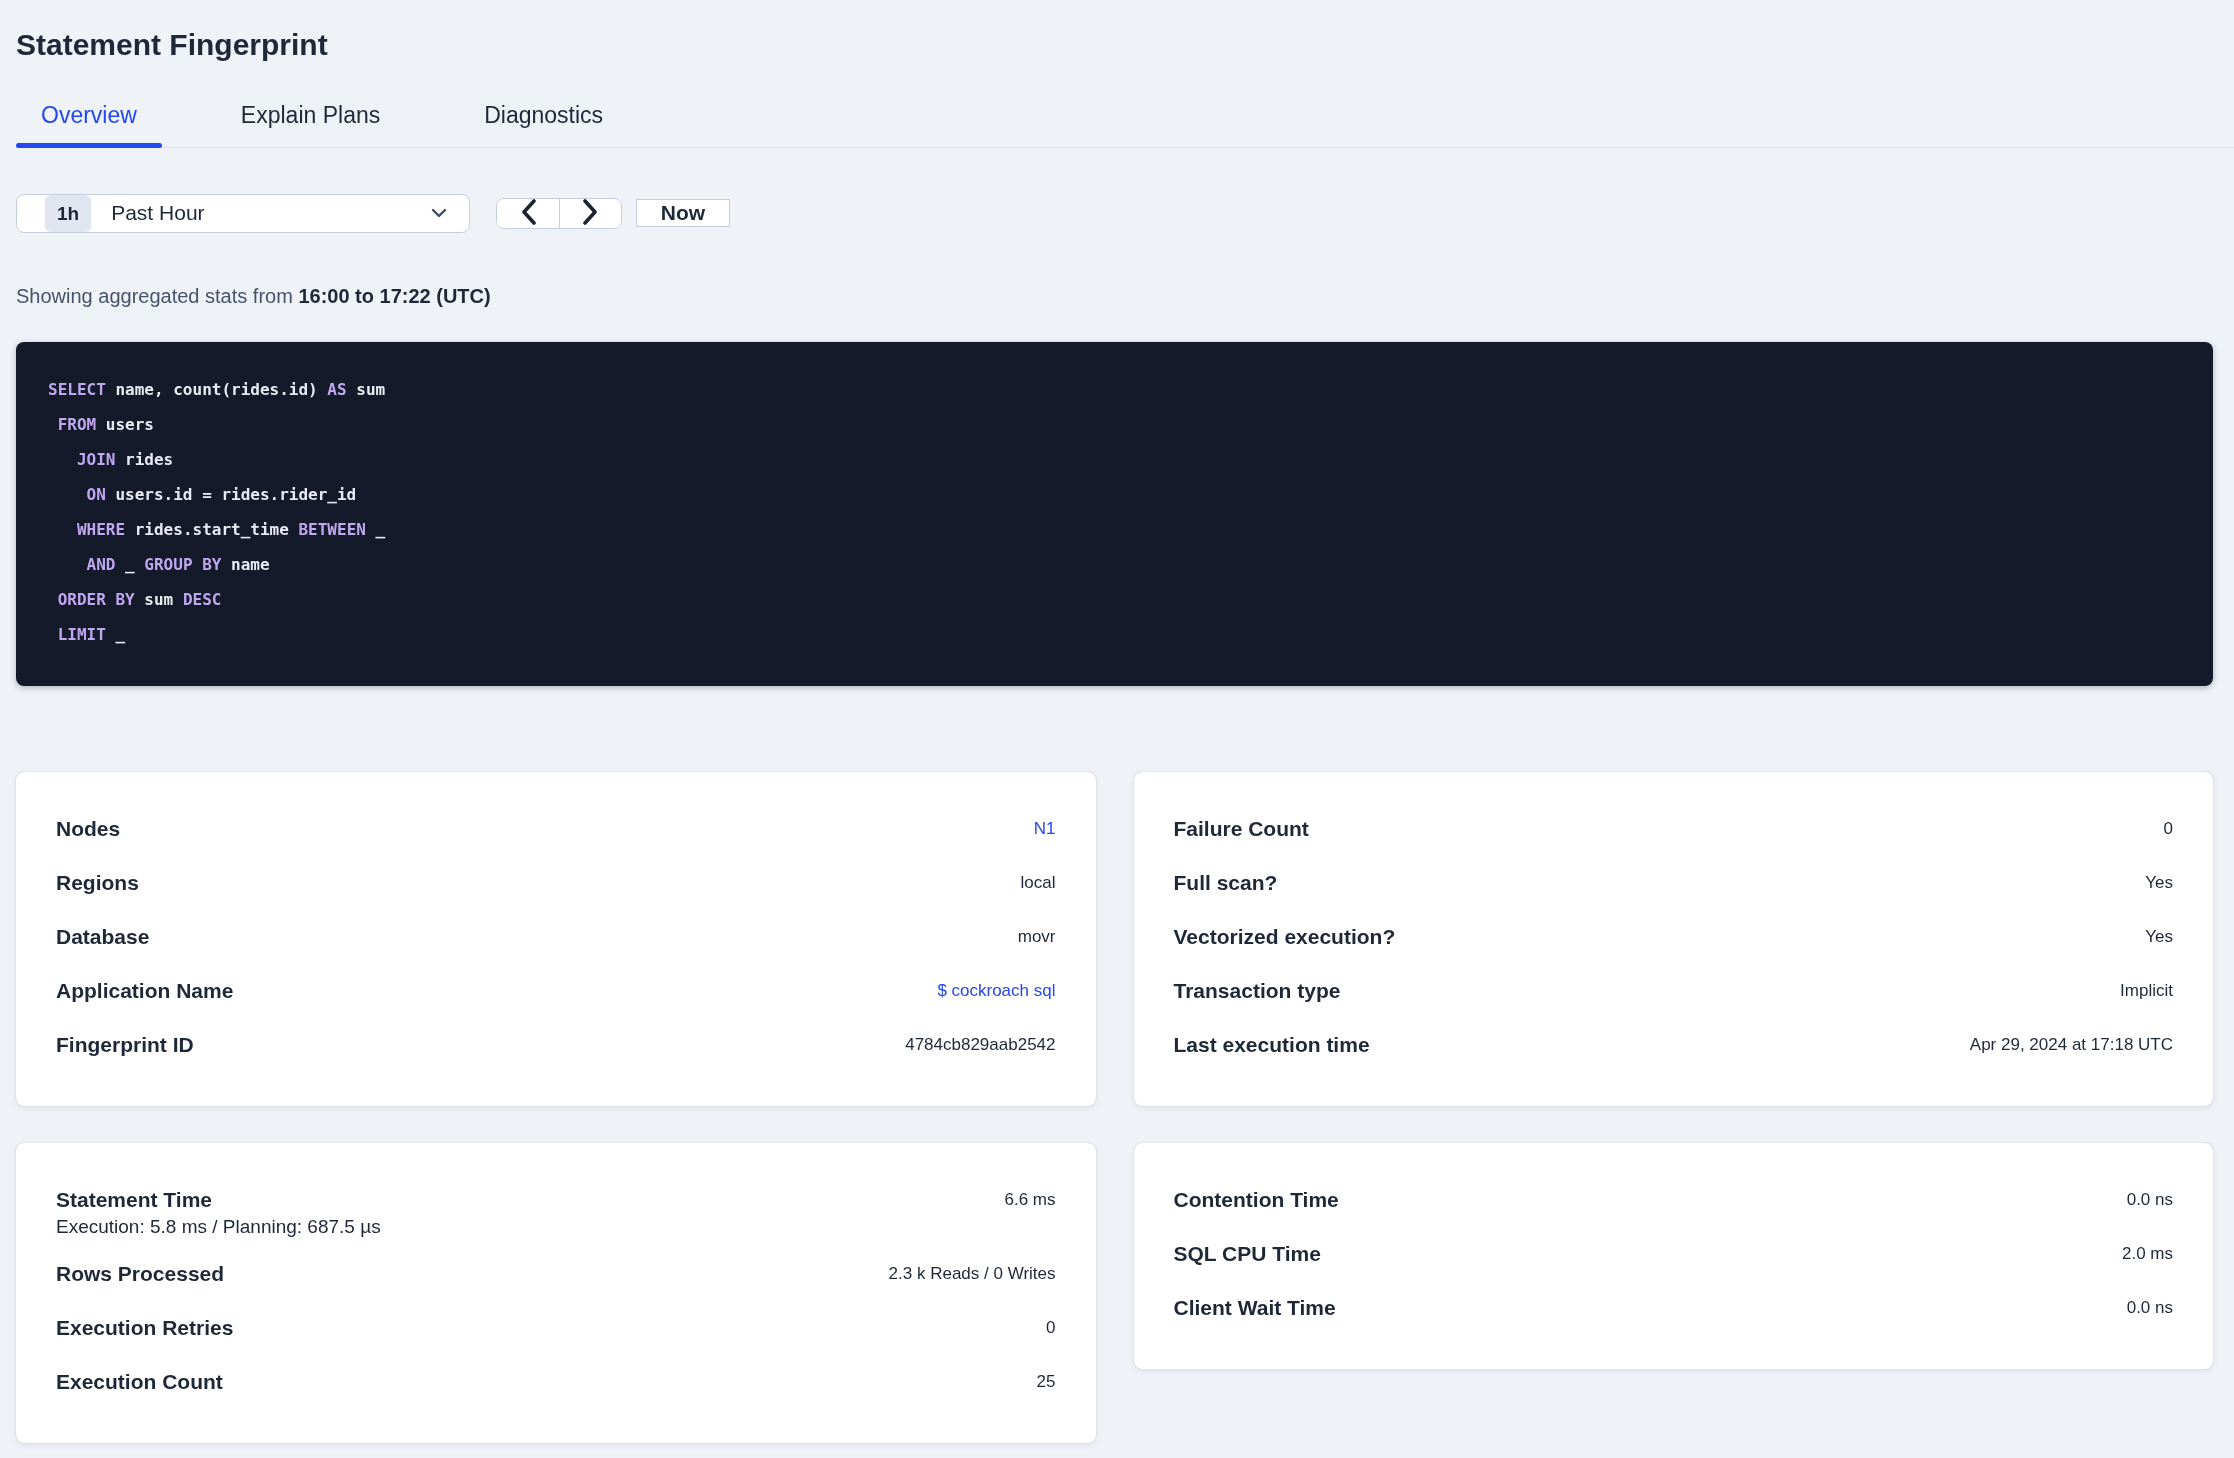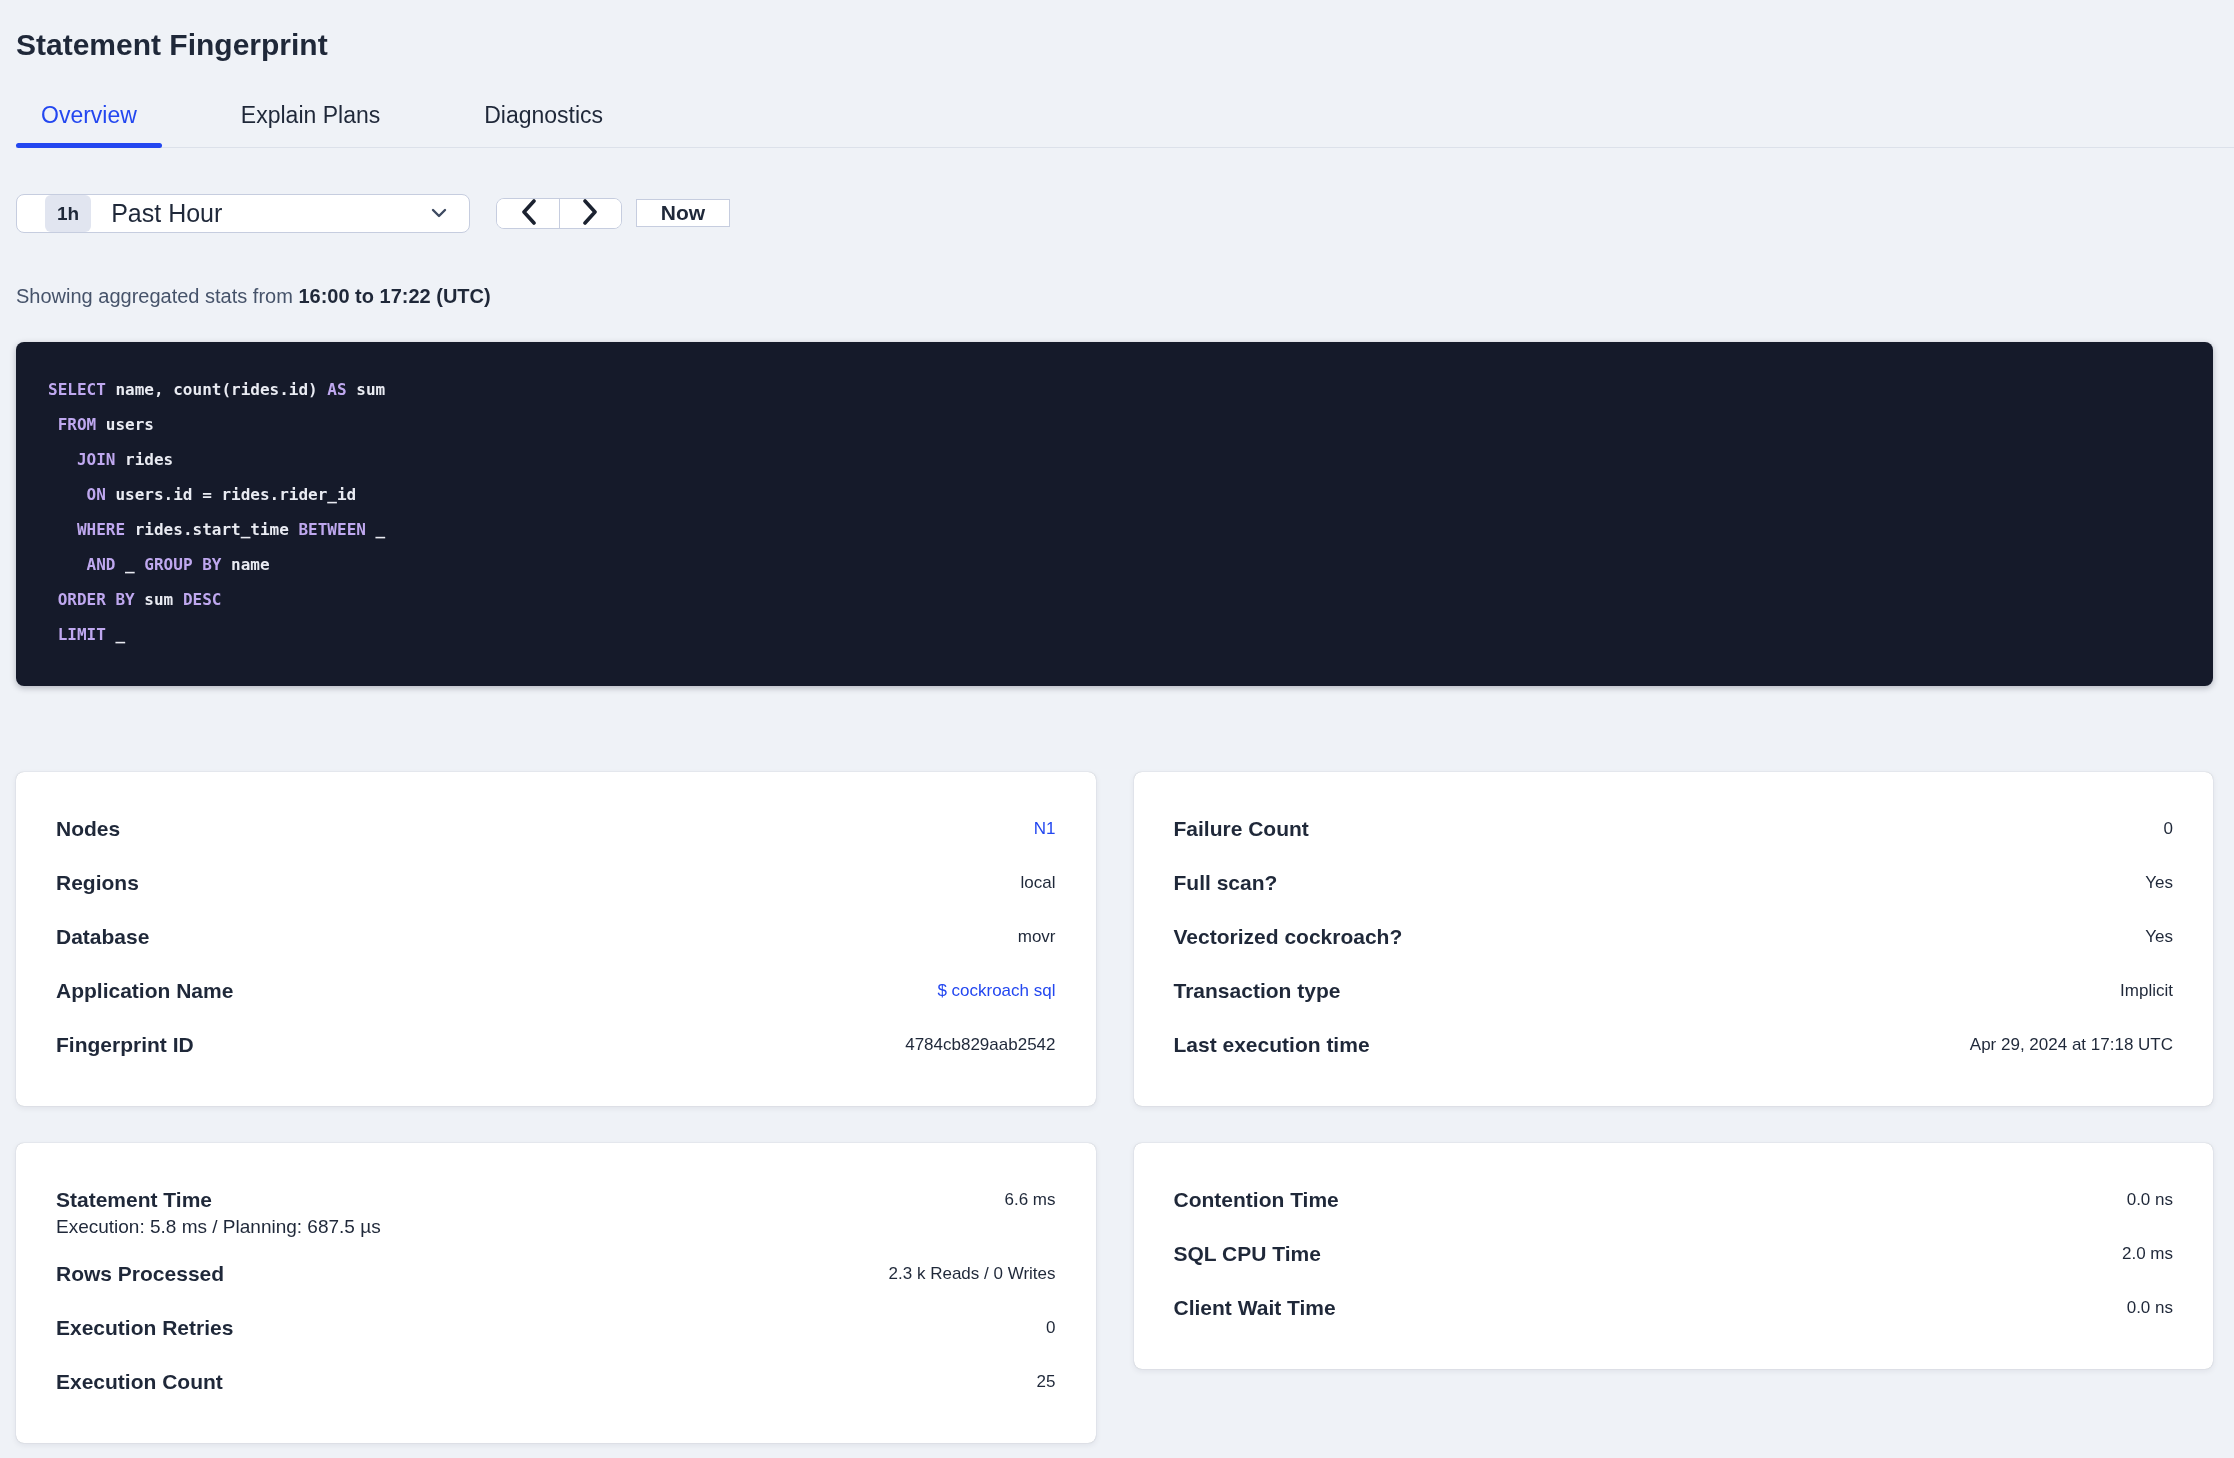--- a/index.html
+++ b/index.html
@@ -20,21 +20,21 @@
   .tabbar{display:flex;margin:40px 0 0 16px;border-bottom:1px solid var(--divider);}
   .tab{position:relative;padding:0 25px 19px;margin-right:54px;font-size:23px;line-height:26px;color:var(--text);cursor:pointer;}
   .tab.active{color:var(--accent);}
   .tab.active::after{content:"";position:absolute;left:0;right:0;bottom:-1px;height:5px;border-radius:3px;background:var(--accent);}
 
   .controls{display:flex;margin:33px 21px 0 16px;height:64px;align-items:center;}
   .picker{width:454px;display:flex;align-items:center;background:var(--card_bg);border:1px solid var(--border);
           border-radius:8px;padding:0 56px 0 28px;position:relative;font:inherit;cursor:pointer;text-align:left;}
   .badge{background:var(--badge_bg);color:var(--text);font-weight:700;font-size:19px;line-height:1;
          padding:9px 12px;border-radius:6px;margin-right:20px;}
-  .picker-label{font-size:25px;color:var(--text);}
+  .picker-label{font-size:21px;color:var(--text);}
   .chev-down{position:absolute;right:22px;top:50%;transform:translateY(-50%);}
 
   .arrow-group{margin-left:26px;display:flex;background:var(--card_bg);border:1px solid var(--border);border-radius:8px;overflow:hidden;}
   .arrow-btn{width:62px;border:none;background:var(--card_bg);display:flex;align-items:center;justify-content:center;cursor:pointer;padding:0;}
   .arrow-btn + .arrow-btn{border-left:1px solid var(--border);}
 
   .now-btn{margin-left:14px;width:94px;background:var(--card_bg);border:1px solid var(--border);border-radius:0;
            font-family:inherit;font-size:21px;font-weight:700;color:var(--text);cursor:pointer;}
 
   .agg{margin:40px 16px 0;font-size:20px;line-height:23px;color:var(--muted_text);}
@@ -149,21 +149,21 @@
           </div>
         </div>
         <div class="card-row">
           <div class="row-main">
             <span class="row-label">Full scan?</span>
             <span class="row-value">Yes</span>
           </div>
         </div>
         <div class="card-row">
           <div class="row-main">
-            <span class="row-label">Vectorized cockroach?</span>
+            <span class="row-label">Vectorized execution?</span>
             <span class="row-value">Yes</span>
           </div>
         </div>
         <div class="card-row">
           <div class="row-main">
             <span class="row-label">Transaction type</span>
             <span class="row-value">Implicit</span>
           </div>
         </div>
         <div class="card-row">

